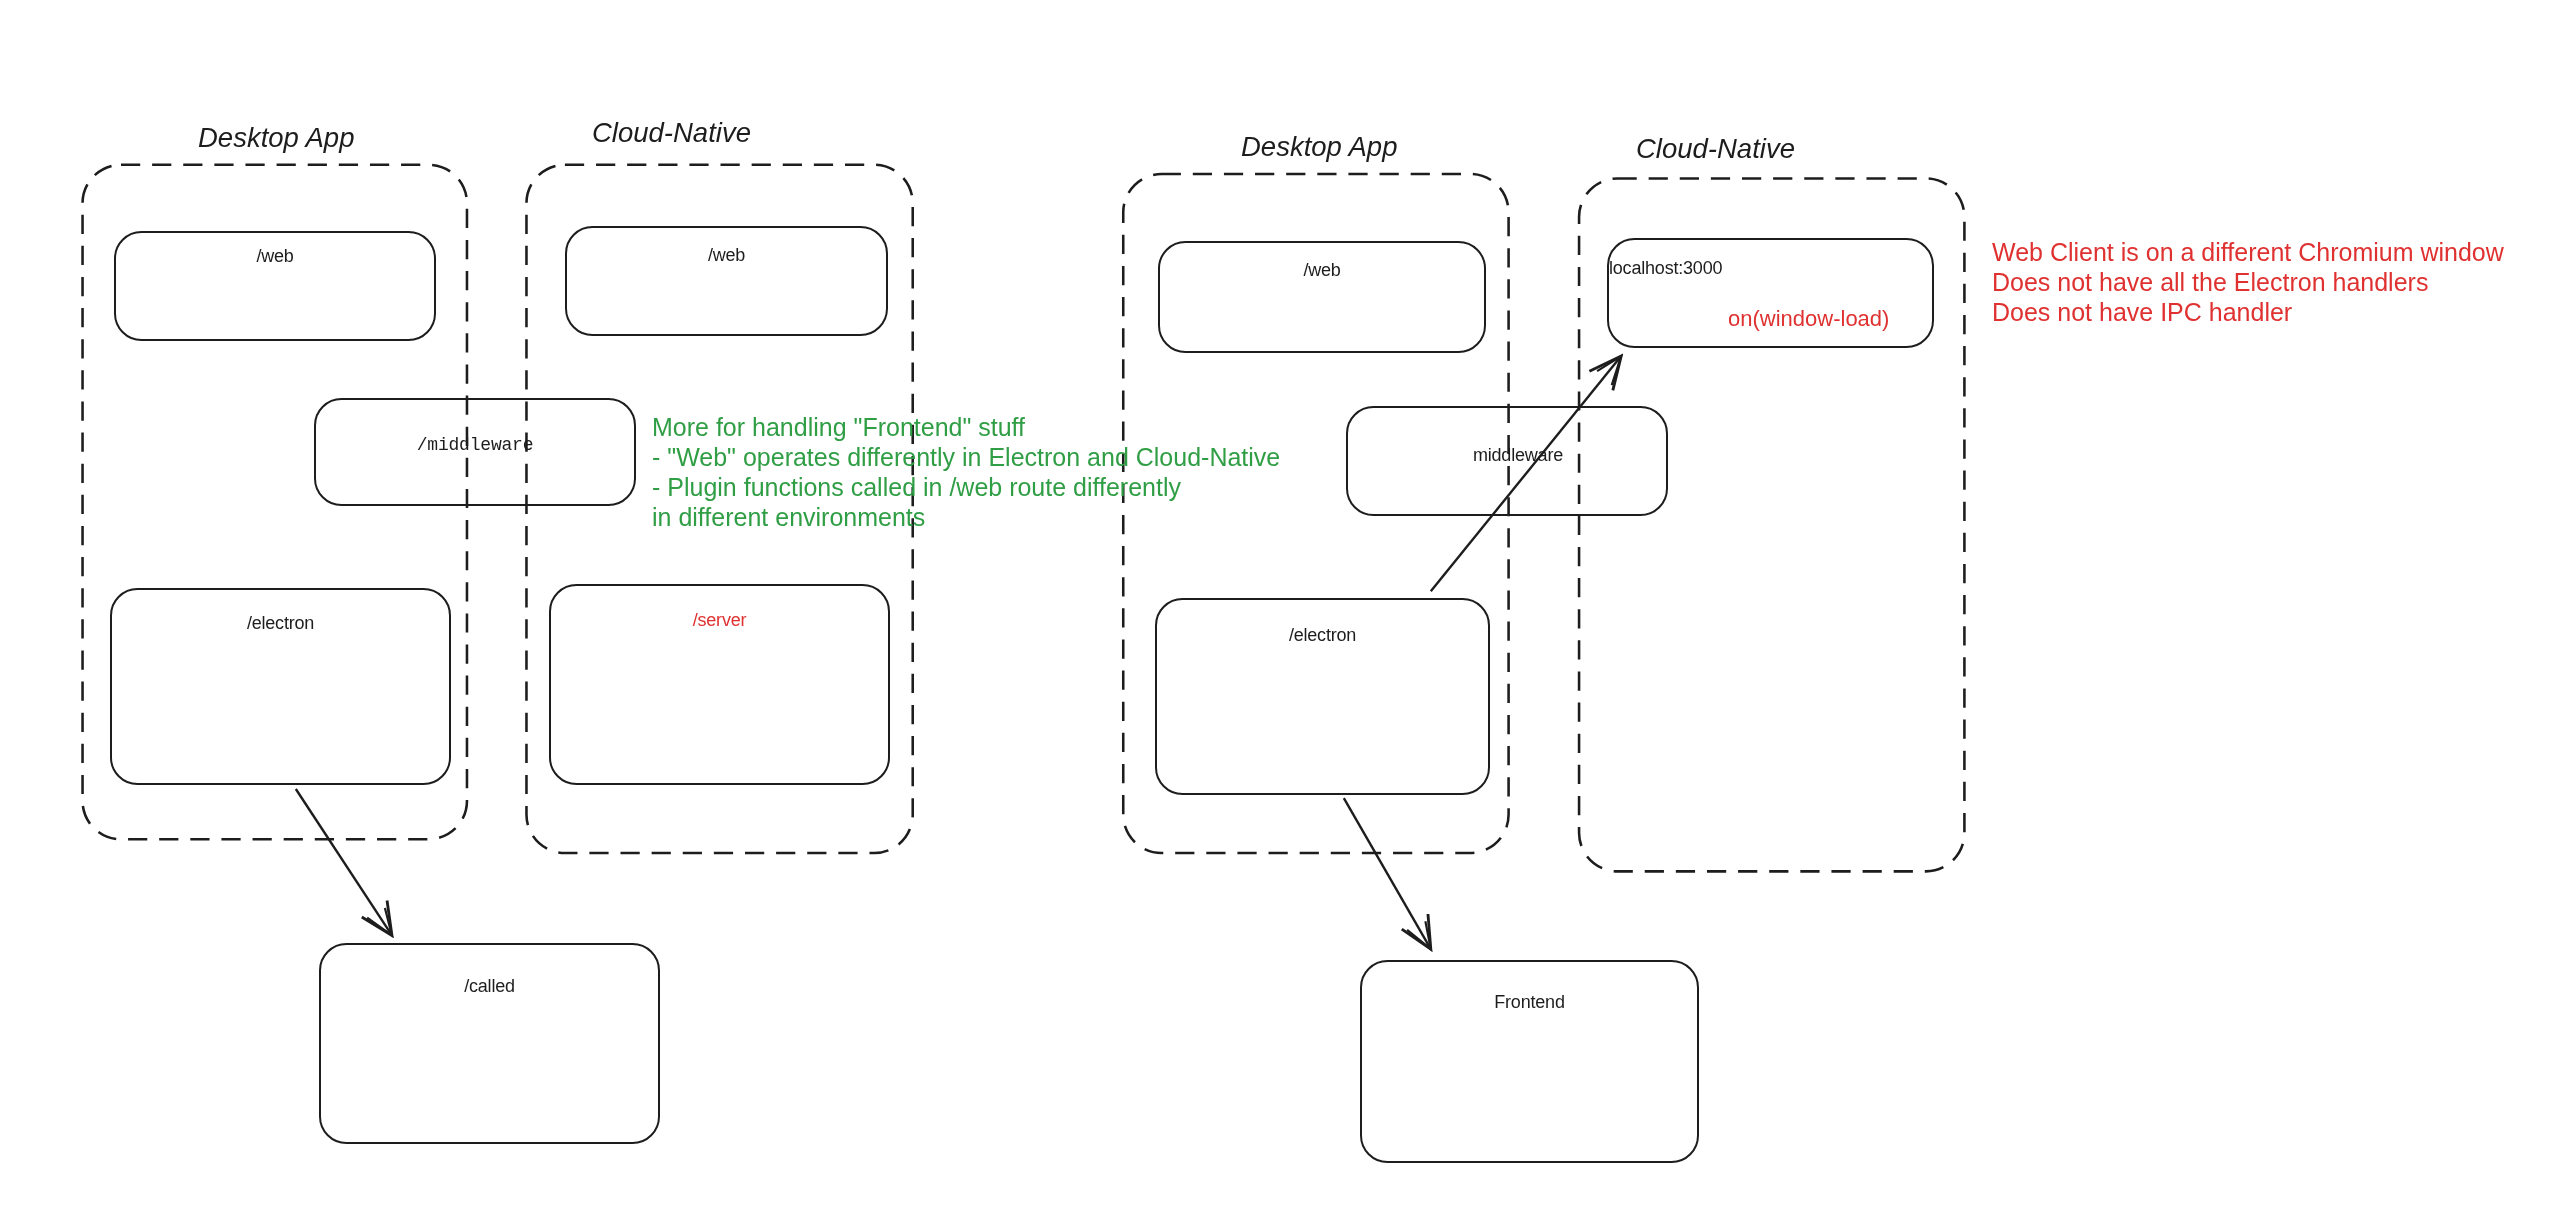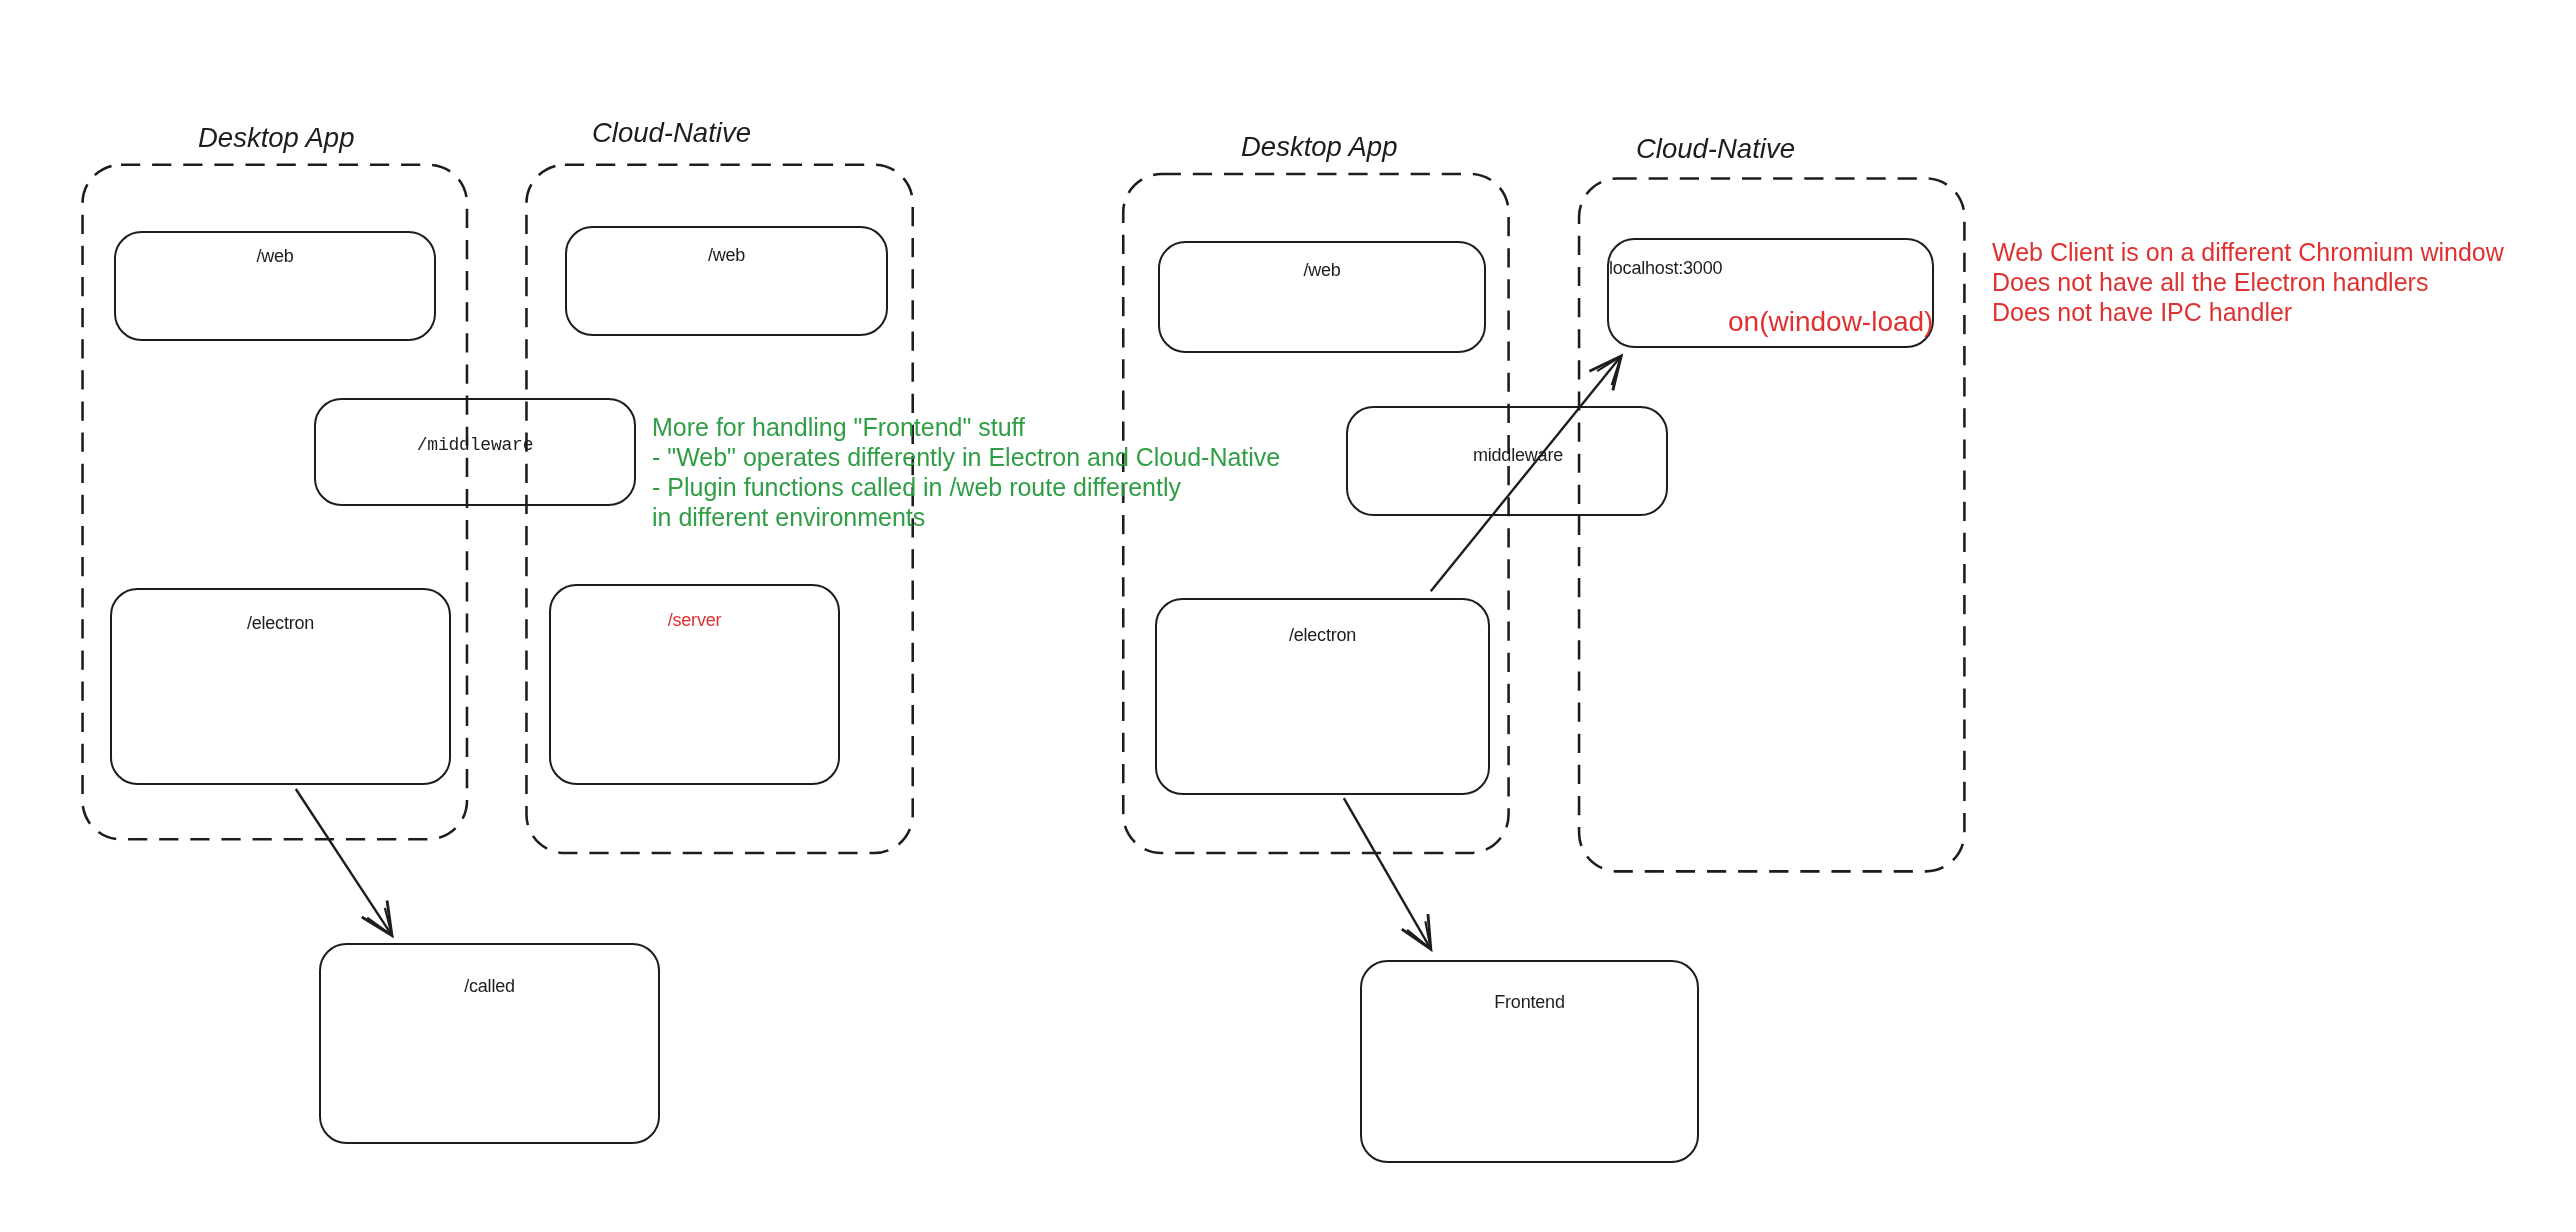--- a/index.html
+++ b/index.html
@@ -55,21 +55,21 @@
     position: absolute;
     white-space: nowrap;
   }
   .local-line1 {
     left: 0; right: 0; top: 18.3px;
     text-align: left;
     font-size: 26px;
   }
   .local-line2 {
     left: 119px; top: 66px;
-    font-size: 28px;
+    font-size: 22px;
     color: #e03131;
   }
 </style>
 </head>
 <body>
 
 <div class="canvas">
 
   <svg class="layer" width="2576" height="1232" viewBox="0 0 2814 1346">
     <defs>
@@ -101,21 +101,21 @@
   </div>
 
   <div class="node" style="left:314px; top:398px; width:322px; height:108px; padding-top:35px;font-family:Liberation Mono, monospace;">
     <span class="label">/middleware</span>
   </div>
 
   <div class="node" style="left:110px; top:588px; width:341px; height:197px; padding-top:23px;">
     <span class="label">/electron</span>
   </div>
 
-  <div class="node" style="left:549px; top:584px; width:291px; height:201px; padding-top:24px;">
+  <div class="node" style="left:549px; top:584px; width:341px; height:201px; padding-top:24px;">
     <span class="label label-red">/server</span>
   </div>
 
   <div class="node" style="left:319px; top:943px; width:341px; height:201px; padding-top:31px;">
     <span class="label">/called</span>
   </div>
 
   <div class="note note-green" style="left:652px; top:412px;">
     <div>More for handling "Frontend" stuff</div>
     <div>- "Web" operates differently in Electron and Cloud-Native</div>

